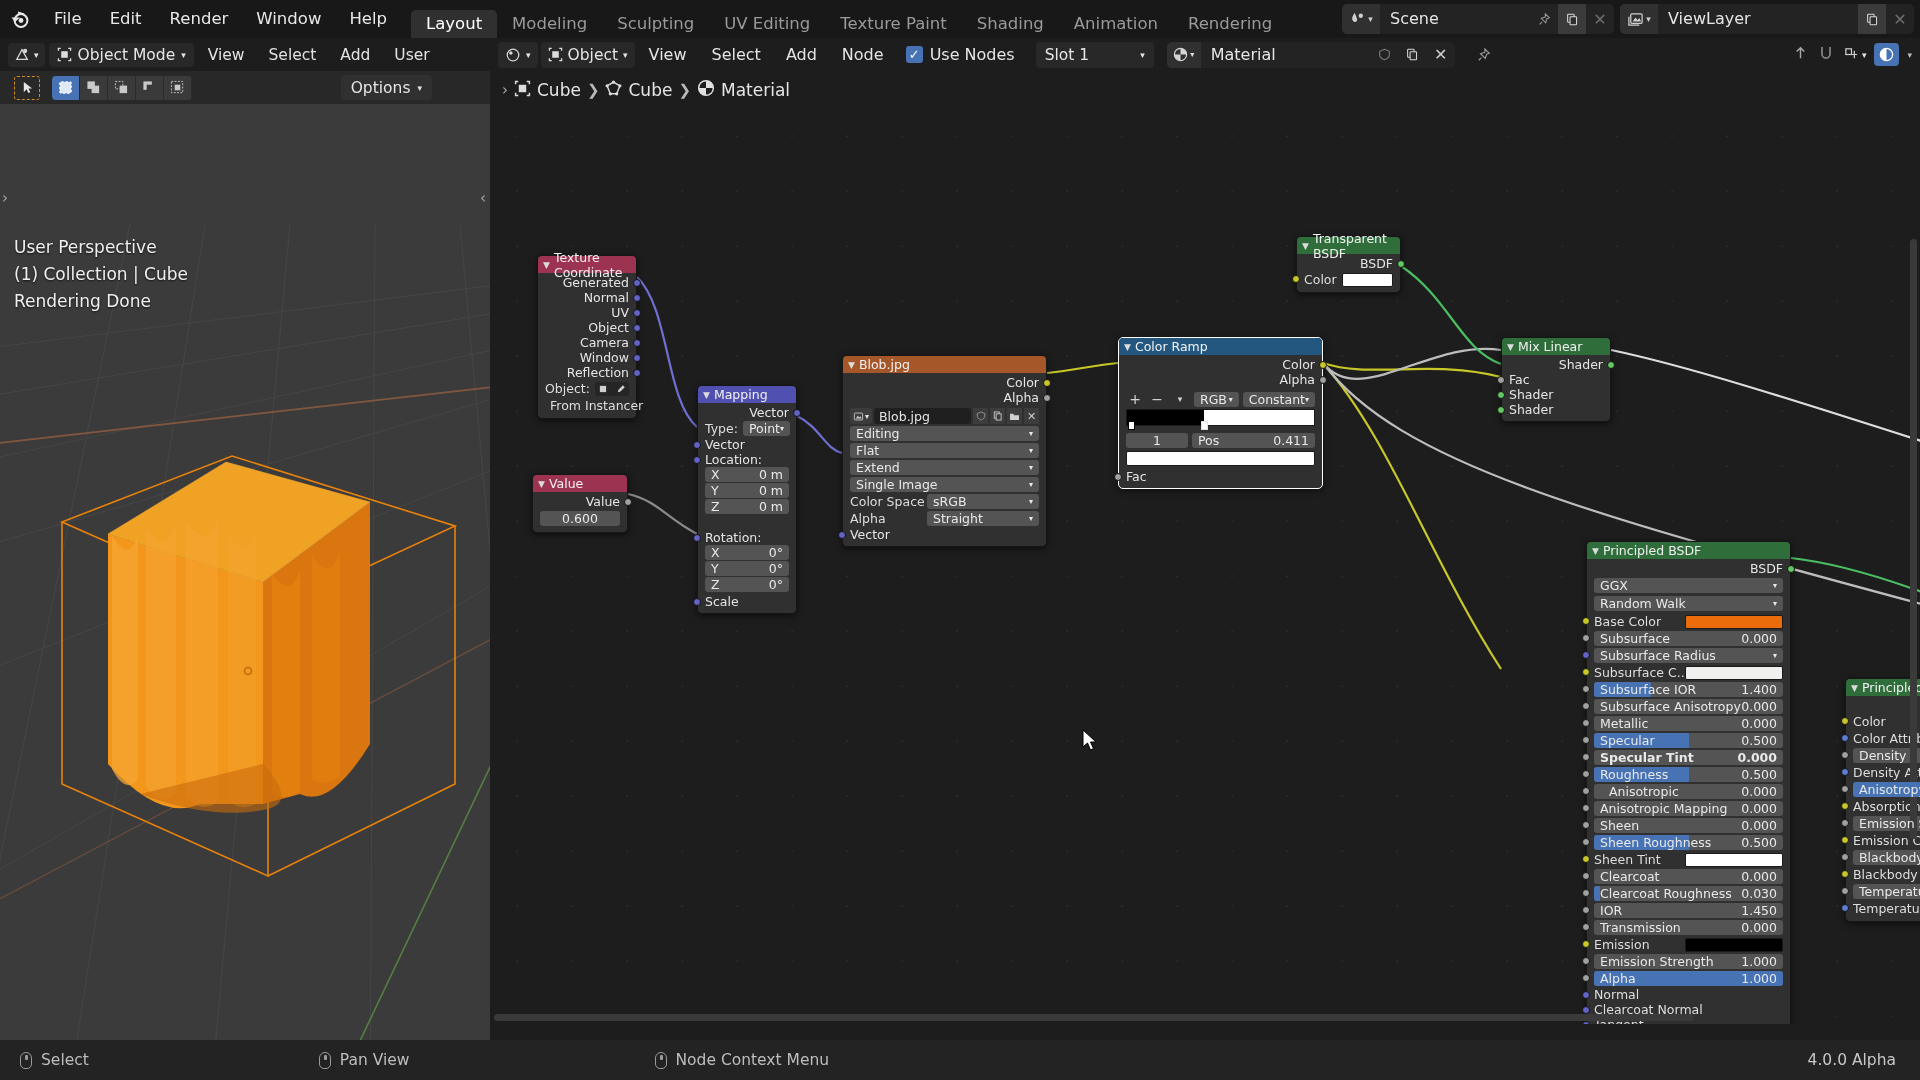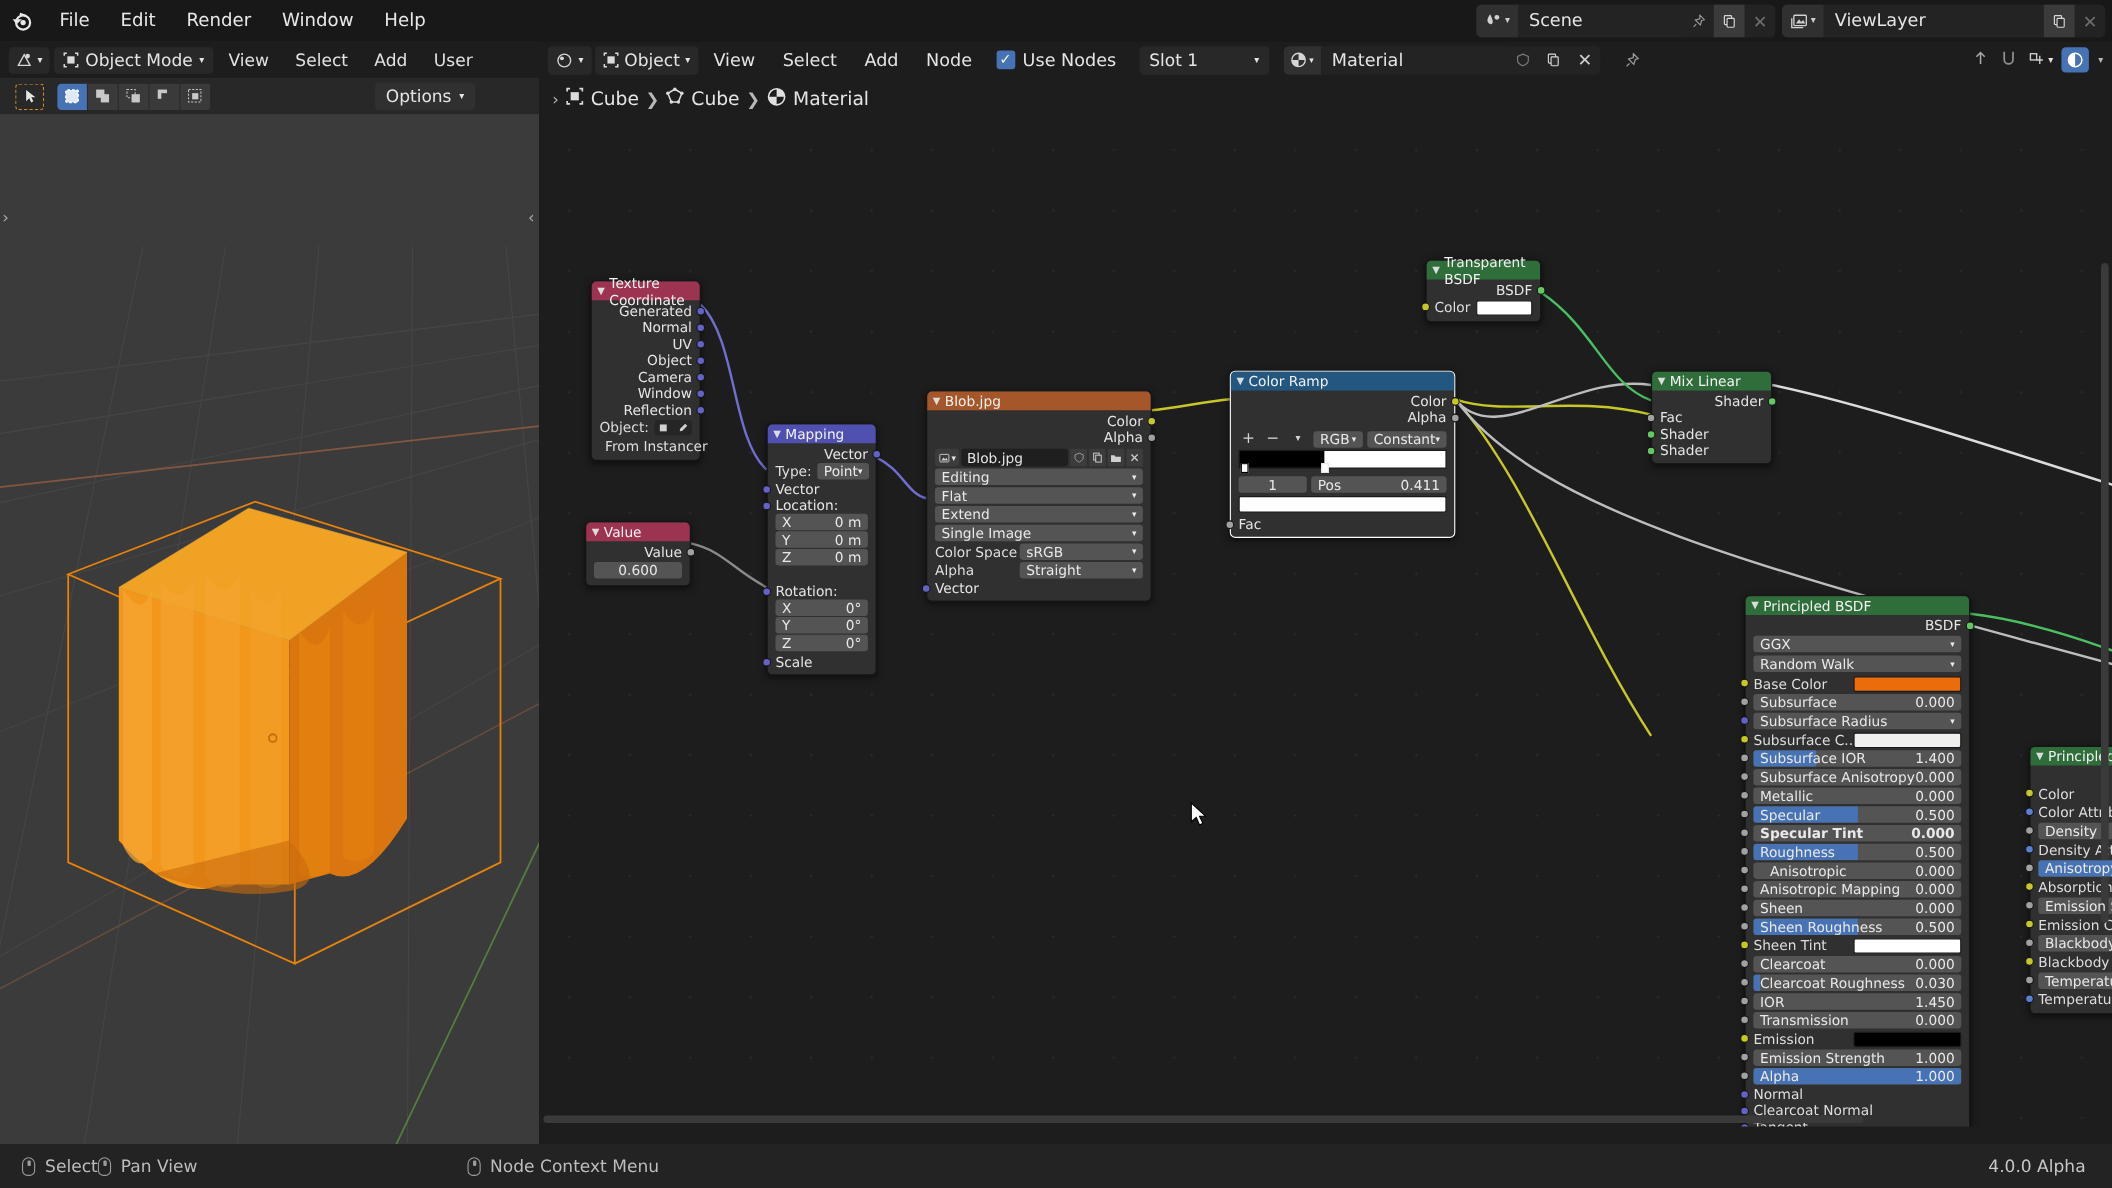--- a/index.html
+++ b/index.html
@@ -109,20 +109,30 @@
         <path d="M3.5 10.5 L12 10.5 L7 15 Z" fill="#e8e8e8"></path>
         <path d="M10 5.5 L16 7.5" stroke="#e8e8e8" stroke-width="2" fill="none"></path>
       </svg>
   </div>
   <div class="topmenu">File</div>
   <div class="topmenu">Edit</div>
   <div class="topmenu">Render</div>
   <div class="topmenu">Window</div>
   <div class="topmenu">Help</div>
 
+  <div class="wstabs">
+    <div class="wstab active">Layout</div>
+    <div class="wstab">Modeling</div>
+    <div class="wstab">Sculpting</div>
+    <div class="wstab">UV Editing</div>
+    <div class="wstab">Texture Paint</div>
+    <div class="wstab">Shading</div>
+    <div class="wstab">Animation</div>
+    <div class="wstab">Rendering</div>
+  </div>
 
   <div class="topright">
     <div class="idblock">
       <div class="idicon">
         <svg width="17" height="17" viewBox="0 0 18 18">
             <path d="M6 2 C3 6 2.5 9 5 11 C7 12.6 9 11 8.5 8.5 C8 6 7 4 6 2Z" fill="#d0d0d0"></path>
             <circle cx="12.5" cy="5" r="2.3" fill="#d0d0d0"></circle>
           </svg>
         <span style="font-size:9px;color:#cfcfcf;">▾</span>
       </div>
@@ -266,20 +276,25 @@
         <path d="M146 424 Q166 452 176 420 L176 690 Q158 703 146 682 Z" fill="#f5a533" opacity=".6"></path>
         <path d="M186 418 Q208 448 218 414 L218 698 Q200 710 186 692 Z" fill="#f5a533" opacity=".5"></path>
         <path d="M228 430 Q246 460 256 428 L256 700 Q240 708 228 696 Z" fill="#f5a533" opacity=".4"></path>
         <path d="M272 470 Q290 496 300 466 L300 688 Q286 697 272 690 Z" fill="#e8870f" opacity=".55"></path>
         <path d="M312 452 Q330 478 340 448 L340 672 Q328 683 312 676 Z" fill="#e8870f" opacity=".45"></path>
         <path d="M108 430 L226 358 L370 398 L263 478 Z" fill="none" stroke="#f6ac33" stroke-width=".5"></path>
         <path d="M263 660 Q300 700 263 706 Q210 716 140 690" fill="#c96a0b" opacity=".6"></path>
       </g>
       <circle cx="248" cy="567" r="3.5" fill="none" stroke="#c96a0b" stroke-width="1.6"></circle>
     </svg>
+    <div id="vp-overlay-text">
+      <div>User Perspective</div>
+      <div>(1) Collection | Cube</div>
+      <div>Rendering Done</div>
+    </div>
     <div class="vp-collapse" style="left:2px;top:85px;">›</div>
     <div class="vp-collapse" style="right:4px;top:85px;">‹</div>
   </div>
 </div>
 
 <div id="shader">
 
   <div id="sh-header">
     <div class="sh-widget">
       <svg width="16" height="16" viewBox="0 0 18 18">
@@ -1008,21 +1023,21 @@
     <div id="sh-scroll-h"></div>
     <div id="sh-scroll-v"></div>
   </div>
 </div>
 
 <div id="statusbar">
   <div class="st-item" style="margin-left:20px">
     <span class="mouse-ico"></span>
     <span>Select</span>
   </div>
-  <div class="st-item" style="">
+  <div class="st-item" style="margin-left:230px">
     <span class="mouse-ico"></span>
     <span>Pan View</span>
   </div>
   <div class="st-item" style="margin-left:245px">
     <span class="mouse-ico"></span>
     <span>Node Context Menu</span>
   </div>
   <div id="version">4.0.0 Alpha</div>
 </div>
 

